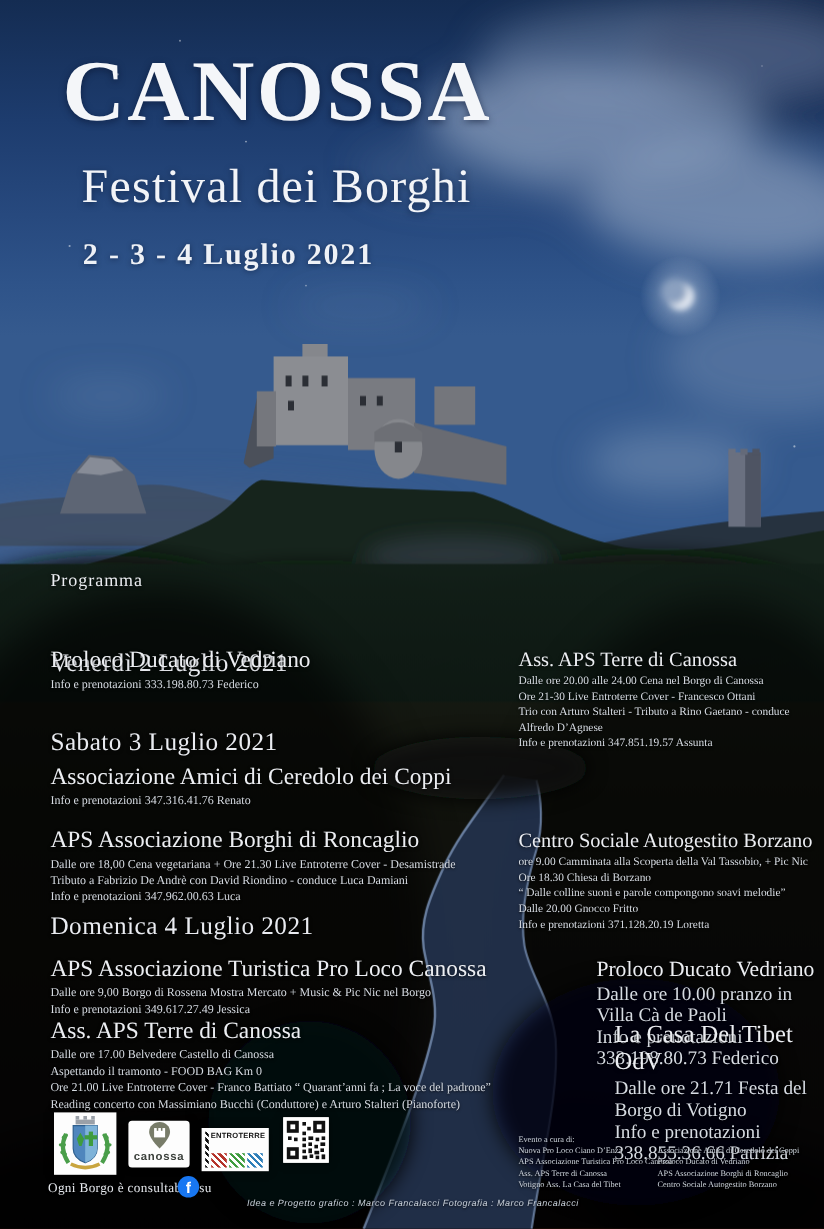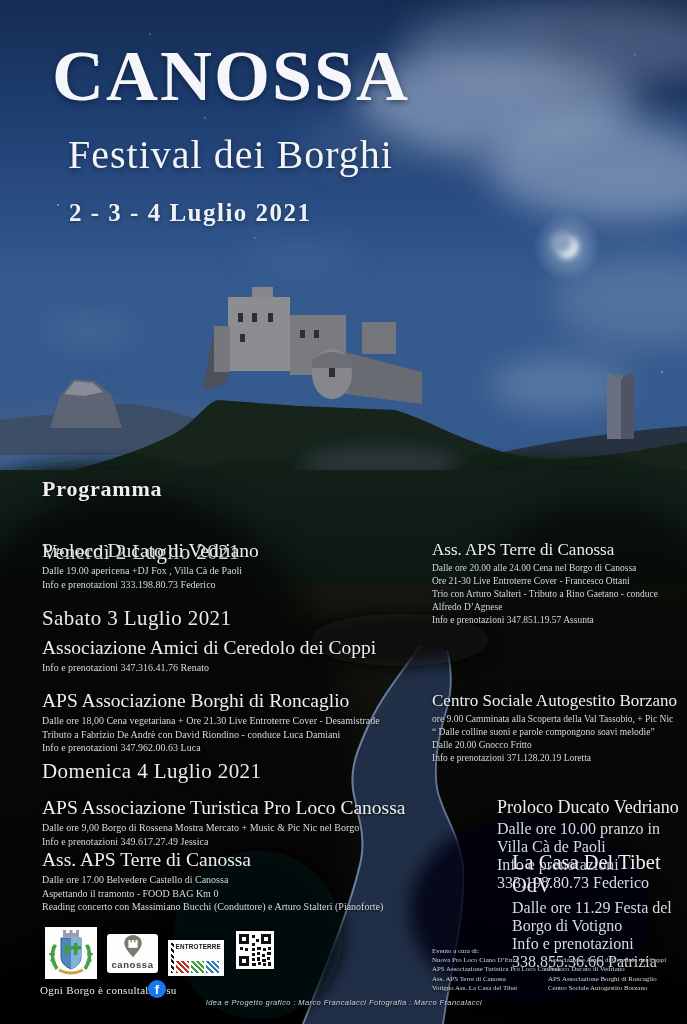--- a/index.html
+++ b/index.html
@@ -21,21 +21,21 @@
     left:68px;top:131px;
     font-size:40px;letter-spacing:1px;font-weight:normal;
     color:#f2f4f8;text-shadow:0 2px 5px rgba(5,15,40,.5);
   }
   .dates{
     left:69px;top:199px;
     font-size:25px;letter-spacing:1.5px;font-weight:bold;
     color:#eef1f6;text-shadow:0 1px 4px rgba(5,15,40,.5);
   }
   
-  .prog-heading{left:42px;top:476px;font-size:22px;letter-spacing:.8px;color:#eceef2;text-shadow:0 1px 3px rgba(0,0,0,.7);font-weight:bold;}
+  .prog-heading{left:42px;top:476px;font-size:15px;letter-spacing:.8px;color:#eceef2;text-shadow:0 1px 3px rgba(0,0,0,.7);}
   .day{font-size:21px;letter-spacing:.4px;color:#e9ebf0;text-shadow:0 1px 3px rgba(0,0,0,.7);}
   .event h3{margin:0 0 2px 0;font-weight:normal;color:#eceef2;text-shadow:0 1px 3px rgba(0,0,0,.75);}
   .event p{margin:0;color:#d6dbe2;text-shadow:0 1px 2px rgba(0,0,0,.8);}
   .event.lg h3{font-size:19.5px;}
   .event.lg p{font-size:10px;line-height:13.5px;}
   .event.sm h3{font-size:17px;}
   .event.sm p{font-size:9.5px;line-height:13px;}
   .event.md h3{font-size:18px;}
   .event.xl h3{font-size:20.5px;}
   
@@ -204,21 +204,20 @@
   <div class="abs title">CANOSSA</div>
   <div class="abs subtitle">Festival dei Borghi</div>
   <div class="abs dates">2 - 3 - 4 Luglio 2021</div>
 
   <div class="abs prog-heading">Programma</div>
 
   <div class="abs day" style="left:42px;top:540px;">Venerdì 2 Luglio 2021</div>
 
   <section class="abs event lg" style="left:42px;top:540px;">
     <h3>Proloco Ducato di Vedriano</h3>
-    <p>Dalle 19.00 apericena +DJ Fox , Villa Cà de Paoli</p>
     <p>Info e prenotazioni 333.198.80.73 Federico</p>
   </section>
 
   <section class="abs event sm" style="left:432px;top:540px;">
     <h3>Ass. APS Terre di Canossa</h3>
     <p>Dalle ore 20.00 alle 24.00 Cena nel Borgo di Canossa</p>
     <p>Ore 21-30 Live Entroterre Cover - Francesco Ottani</p>
     <p>Trio con Arturo Stalteri - Tributo a Rino Gaetano - conduce Alfredo D’Agnese</p>
     <p>Info e prenotazioni 347.851.19.57 Assunta</p>
   </section>
@@ -233,49 +232,51 @@
   <section class="abs event lg" style="left:42px;top:690px;">
     <h3>APS  Associazione Borghi di Roncaglio</h3>
     <p>Dalle ore 18,00 Cena vegetariana + Ore 21.30 Live Entroterre Cover - Desamistrade</p>
     <p>Tributo a Fabrizio De Andrè con David Riondino - conduce Luca Damiani</p>
     <p>Info e prenotazioni 347.962.00.63 Luca</p>
   </section>
 
   <section class="abs event sm" style="left:432px;top:691px;">
     <h3>Centro Sociale Autogestito Borzano</h3>
     <p>ore 9.00 Camminata alla Scoperta della Val Tassobio, + Pic Nic</p>
+    <p>Ore 18.30 Chiesa di Borzano</p>
     <p>“ Dalle colline suoni e parole compongono soavi melodie”</p>
     <p>Dalle 20.00 Gnocco Fritto</p>
     <p>Info e prenotazioni 371.128.20.19 Loretta</p>
   </section>
 
   <div class="abs day" style="left:42px;top:759px;">Domenica 4 Luglio 2021</div>
 
   <section class="abs event lg" style="left:42px;top:797px;">
     <h3>APS Associazione Turistica Pro Loco Canossa</h3>
     <p>Dalle ore 9,00 Borgo di Rossena Mostra Mercato + Music &amp; Pic Nic nel Borgo</p>
     <p>Info e prenotazioni 349.617.27.49 Jessica</p>
   </section>
 
   <section class="abs event lg" style="left:42px;top:849px;">
     <h3>Ass. APS Terre di Canossa</h3>
     <p>Dalle ore 17.00 Belvedere Castello di Canossa</p>
     <p>Aspettando il tramonto - FOOD BAG Km 0</p>
+    <p>Ore 21.00 Live Entroterre Cover - Franco Battiato “ Quarant’anni fa ; La voce del padrone”</p>
     <p>Reading concerto con Massimiano Bucchi (Conduttore) e Arturo Stalteri (Pianoforte)</p>
   </section>
 
   <section class="abs event md" style="left:497px;top:797px;">
     <h3>Proloco Ducato Vedriano</h3>
     <p>Dalle ore 10.00 pranzo in Villa Cà de Paoli</p>
     <p>Info e prenotazioni 333.198.80.73 Federico</p>
   </section>
 
   <section class="abs event xl" style="left:512px;top:851px;">
     <h3>La Casa Del Tibet OdV</h3>
-    <p>Dalle ore 11.29 Festa del Borgo di Votigno</p>
+    <p>Dalle ore 21.71 Festa del Borgo di Votigno</p>
     <p>Info e prenotazioni 338.855.36.66 Patrizia</p>
   </section>
 
   <div class="abs logo-box" style="left:45px;top:927px;width:52px;height:52px;">
     <svg viewBox="0 0 52 52" width="52" height="52">
       <path d="M10,18 Q4,30 12,42" stroke="#4a9e4a" stroke-width="3.5" fill="none"></path>
       <path d="M42,18 Q48,30 40,42" stroke="#4a9e4a" stroke-width="3.5" fill="none"></path>
       <g fill="#4a9e4a">
         <ellipse cx="9" cy="20" rx="3" ry="1.6" transform="rotate(-40 9 20)"></ellipse>
         <ellipse cx="7" cy="27" rx="3" ry="1.6"></ellipse>

